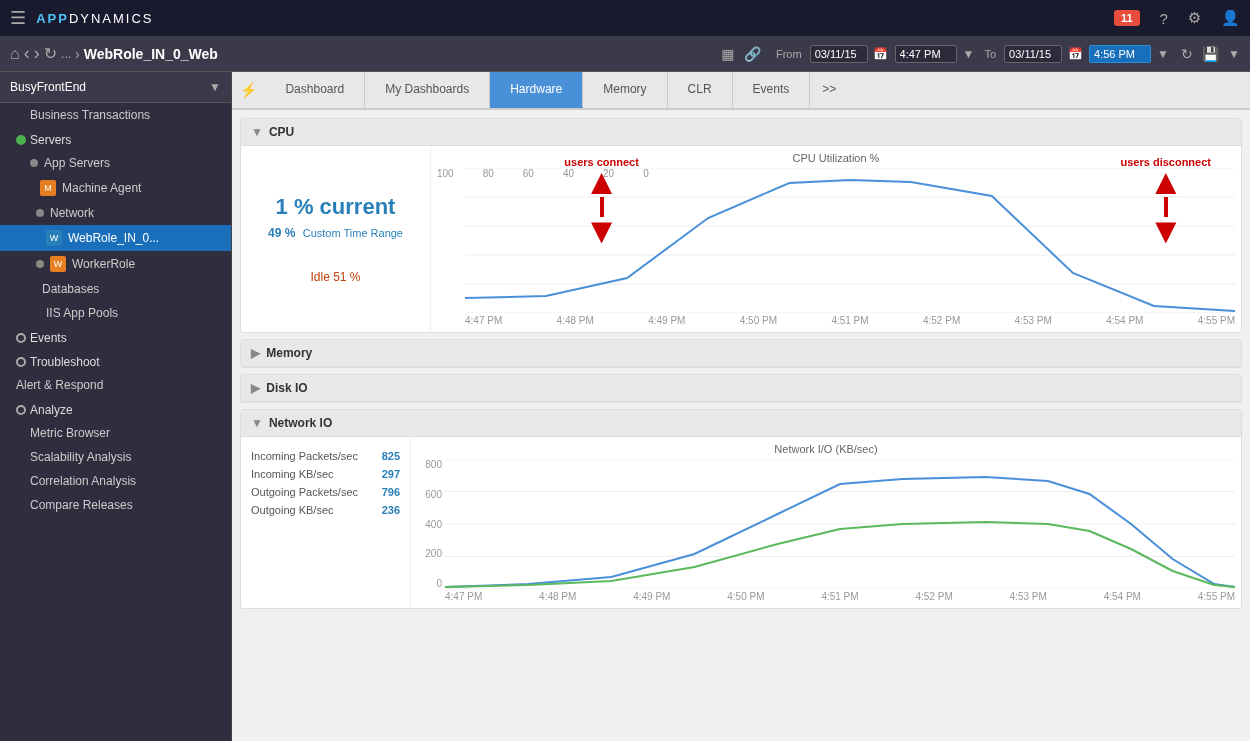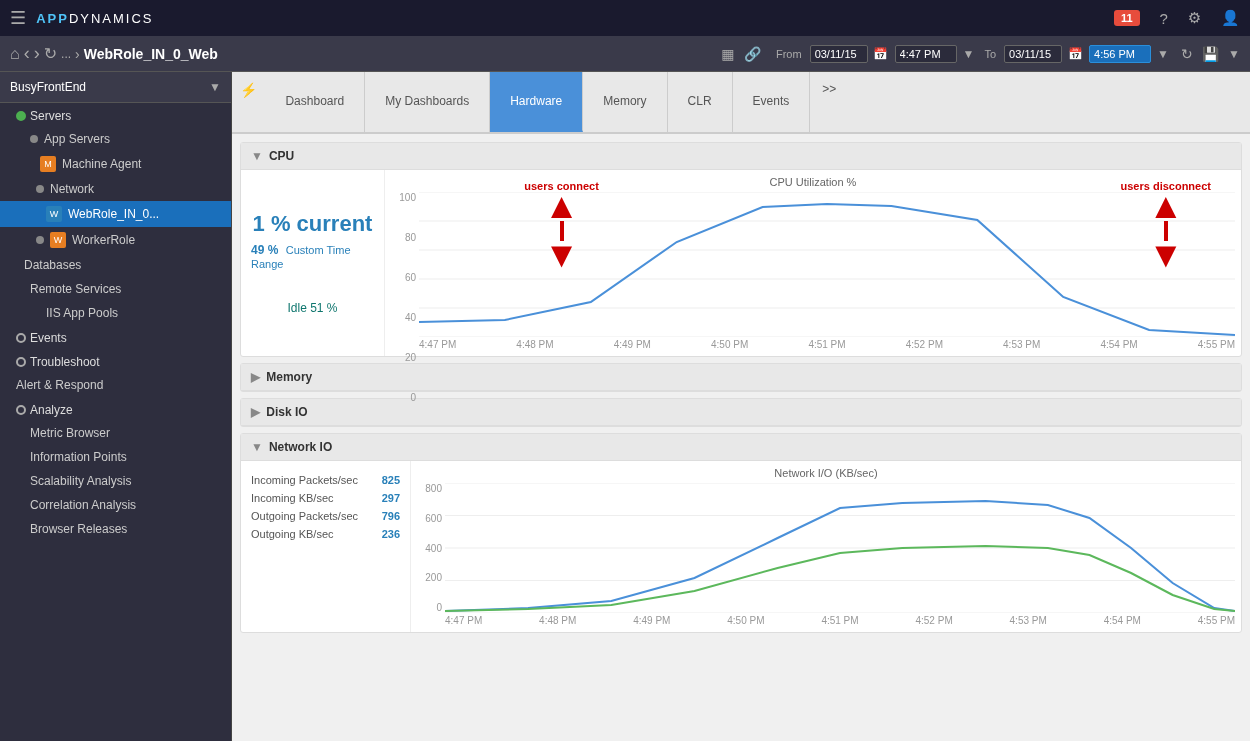--- a/index.html
+++ b/index.html
@@ -81,21 +81,21 @@
     }
 
     
     #tabs {
       display: flex;
       background: #e8e8e8;
       border-bottom: 2px solid #ccc;
       flex-shrink: 0;
     }
     .tab {
-      padding: 22px 20px;
+      padding: 10px 20px;
       cursor: pointer;
       font-size: 12px;
       color: #555;
       border-right: 1px solid #ccc;
       white-space: nowrap;
     }
     .tab.active { background: #4a90d9; color: #fff; border-bottom: 2px solid #4a90d9; }
     .tab-more { padding: 10px 12px; cursor: pointer; font-size: 12px; color: #555; }
 
     
@@ -115,21 +115,21 @@
       cursor: pointer;
       font-size: 12px;
       font-weight: bold;
       color: #333;
       gap: 6px;
     }
     .section-body { display: flex; gap: 0; }
 
     
     .cpu-stats {
-      width: 144px;
+      width: 190px;
       padding: 10px;
       border-right: 1px solid #eee;
       flex-shrink: 0;
       display: flex;
       flex-direction: column;
       align-items: center;
       justify-content: center;
     }
 
     .chart-area { flex: 1; padding: 6px; position: relative; }
@@ -193,20 +193,23 @@
 </div>
 
 <div id="main">
 
   <div id="sidebar">
     <div class="sidebar-app-header">
       <span style="color:#fff;font-size:12px;flex:1;">BusyFrontEnd</span>
       <span style="color:#aaa;">▼</span>
     </div>
 
+    <div class="sidebar-item sidebar-item-indent">
+      <span style="color:#ccc;">Business Transactions</span>
+    </div>
 
     <div class="sidebar-category">
       <span class="dot-circle filled" style="width:10px;height:10px;border-radius:50%;background:#4caf50;border:2px solid #4caf50;flex-shrink:0;"></span>
       <span>Servers</span>
     </div>
 
     <div class="sidebar-item" style="padding-left:30px;">
       <span style="width:8px;height:8px;border-radius:50%;background:#888;flex-shrink:0;"></span>
       <span>App Servers</span>
     </div>
@@ -225,27 +228,24 @@
       <span style="width:16px;height:16px;background:#2980b9;border-radius:2px;display:flex;align-items:center;justify-content:center;font-size:9px;color:#fff;flex-shrink:0;">W</span>
       <span>WebRole_IN_0...</span>
     </div>
 
     <div class="sidebar-item" style="padding-left:36px;">
       <span style="width:8px;height:8px;border-radius:50%;background:#888;flex-shrink:0;"></span>
       <span style="width:16px;height:16px;background:#e67e22;border-radius:2px;display:flex;align-items:center;justify-content:center;font-size:9px;color:#fff;flex-shrink:0;">W</span>
       <span>WorkerRole</span>
     </div>
 
-    <div class="sidebar-item" style="padding-left:24px;">
+    <div class="sidebar-item" style="padding-left:42px;">
       <span>Databases</span>
     </div>
 
-    <div class="sidebar-item" style="padding-left:30px;">
-      <span>Remote Services</span>
-    </div>
 
     <div class="sidebar-item" style="padding-left:46px;">
       <span>IIS App Pools</span>
     </div>
 
     <div class="sidebar-category">
       <span style="width:10px;height:10px;border-radius:50%;border:2px solid #aaa;flex-shrink:0;"></span>
       <span>Events</span>
     </div>
 
@@ -260,35 +260,32 @@
 
     <div class="sidebar-category">
       <span style="width:10px;height:10px;border-radius:50%;border:2px solid #aaa;flex-shrink:0;"></span>
       <span>Analyze</span>
     </div>
 
     <div class="sidebar-item" style="padding-left:30px;">
       <span>Metric Browser</span>
     </div>
 
-    <div class="sidebar-item" style="padding-left:30px;">
-      <span>Information Points</span>
-    </div>
 
     <div class="sidebar-item" style="padding-left:30px;">
       <span>Scalability Analysis</span>
     </div>
 
     <div class="sidebar-item" style="padding-left:30px;">
       <span>Correlation Analysis</span>
     </div>
 
 
     <div class="sidebar-item" style="padding-left:30px;">
-      <span>Browser Releases</span>
+      <span>Compare Releases</span>
     </div>
 
   </div>
 
   <div id="content">
 
     <div id="tabs">
       <span style="padding:10px 8px;color:#888;font-size:14px;">⚡</span>
       <div class="tab">Dashboard</div>
       <div class="tab">My Dashboards</div>
@@ -306,27 +303,27 @@
           <span style="color:#888;">▼</span>
           <span>CPU</span>
         </div>
         <div class="section-body">
           <div class="cpu-stats">
             <div style="color:#2980b9;font-size:22px;font-weight:bold;">1 % current</div>
             <div style="margin-top:6px;">
               <span style="color:#2980b9;font-size:12px;font-weight:bold;">49 %</span>
               <span style="color:#2980b9;font-size:11px;margin-left:4px;margin-top:40px;">Custom Time Range</span>
             </div>
-            <div style="margin-top: 30px; color: #0f766e;">Idle 51 %</div>
+            <div style="margin-top: 30px; color: #c2410c;">Idle 51 %</div>
           </div>
           <div class="chart-area" style="position:relative;padding:6px 6px 6px 6px;">
             <div class="chart-title">CPU Utilization %</div>
             <div style="display:flex;height:145px;position:relative;">
 
-              <div style="width:28px;display:flex;flex-direction:column;justify-content:space-between;font-size:10px;color:#999;text-align:right;padding-right:3px;padding-bottom:0;gap:29px;">
+              <div style="width:28px;display:flex;flex-direction:row;justify-content:space-between;font-size:10px;color:#999;padding-right:3px;padding-bottom:0;gap:29px;">
                 <span>100</span>
                 <span>80</span>
                 <span>60</span>
                 <span>40</span>
                 <span>20</span>
                 <span>0</span>
               </div>
 
               <svg style="flex:1;height:145px;" viewBox="0 0 760 145" preserveAspectRatio="none">
 

